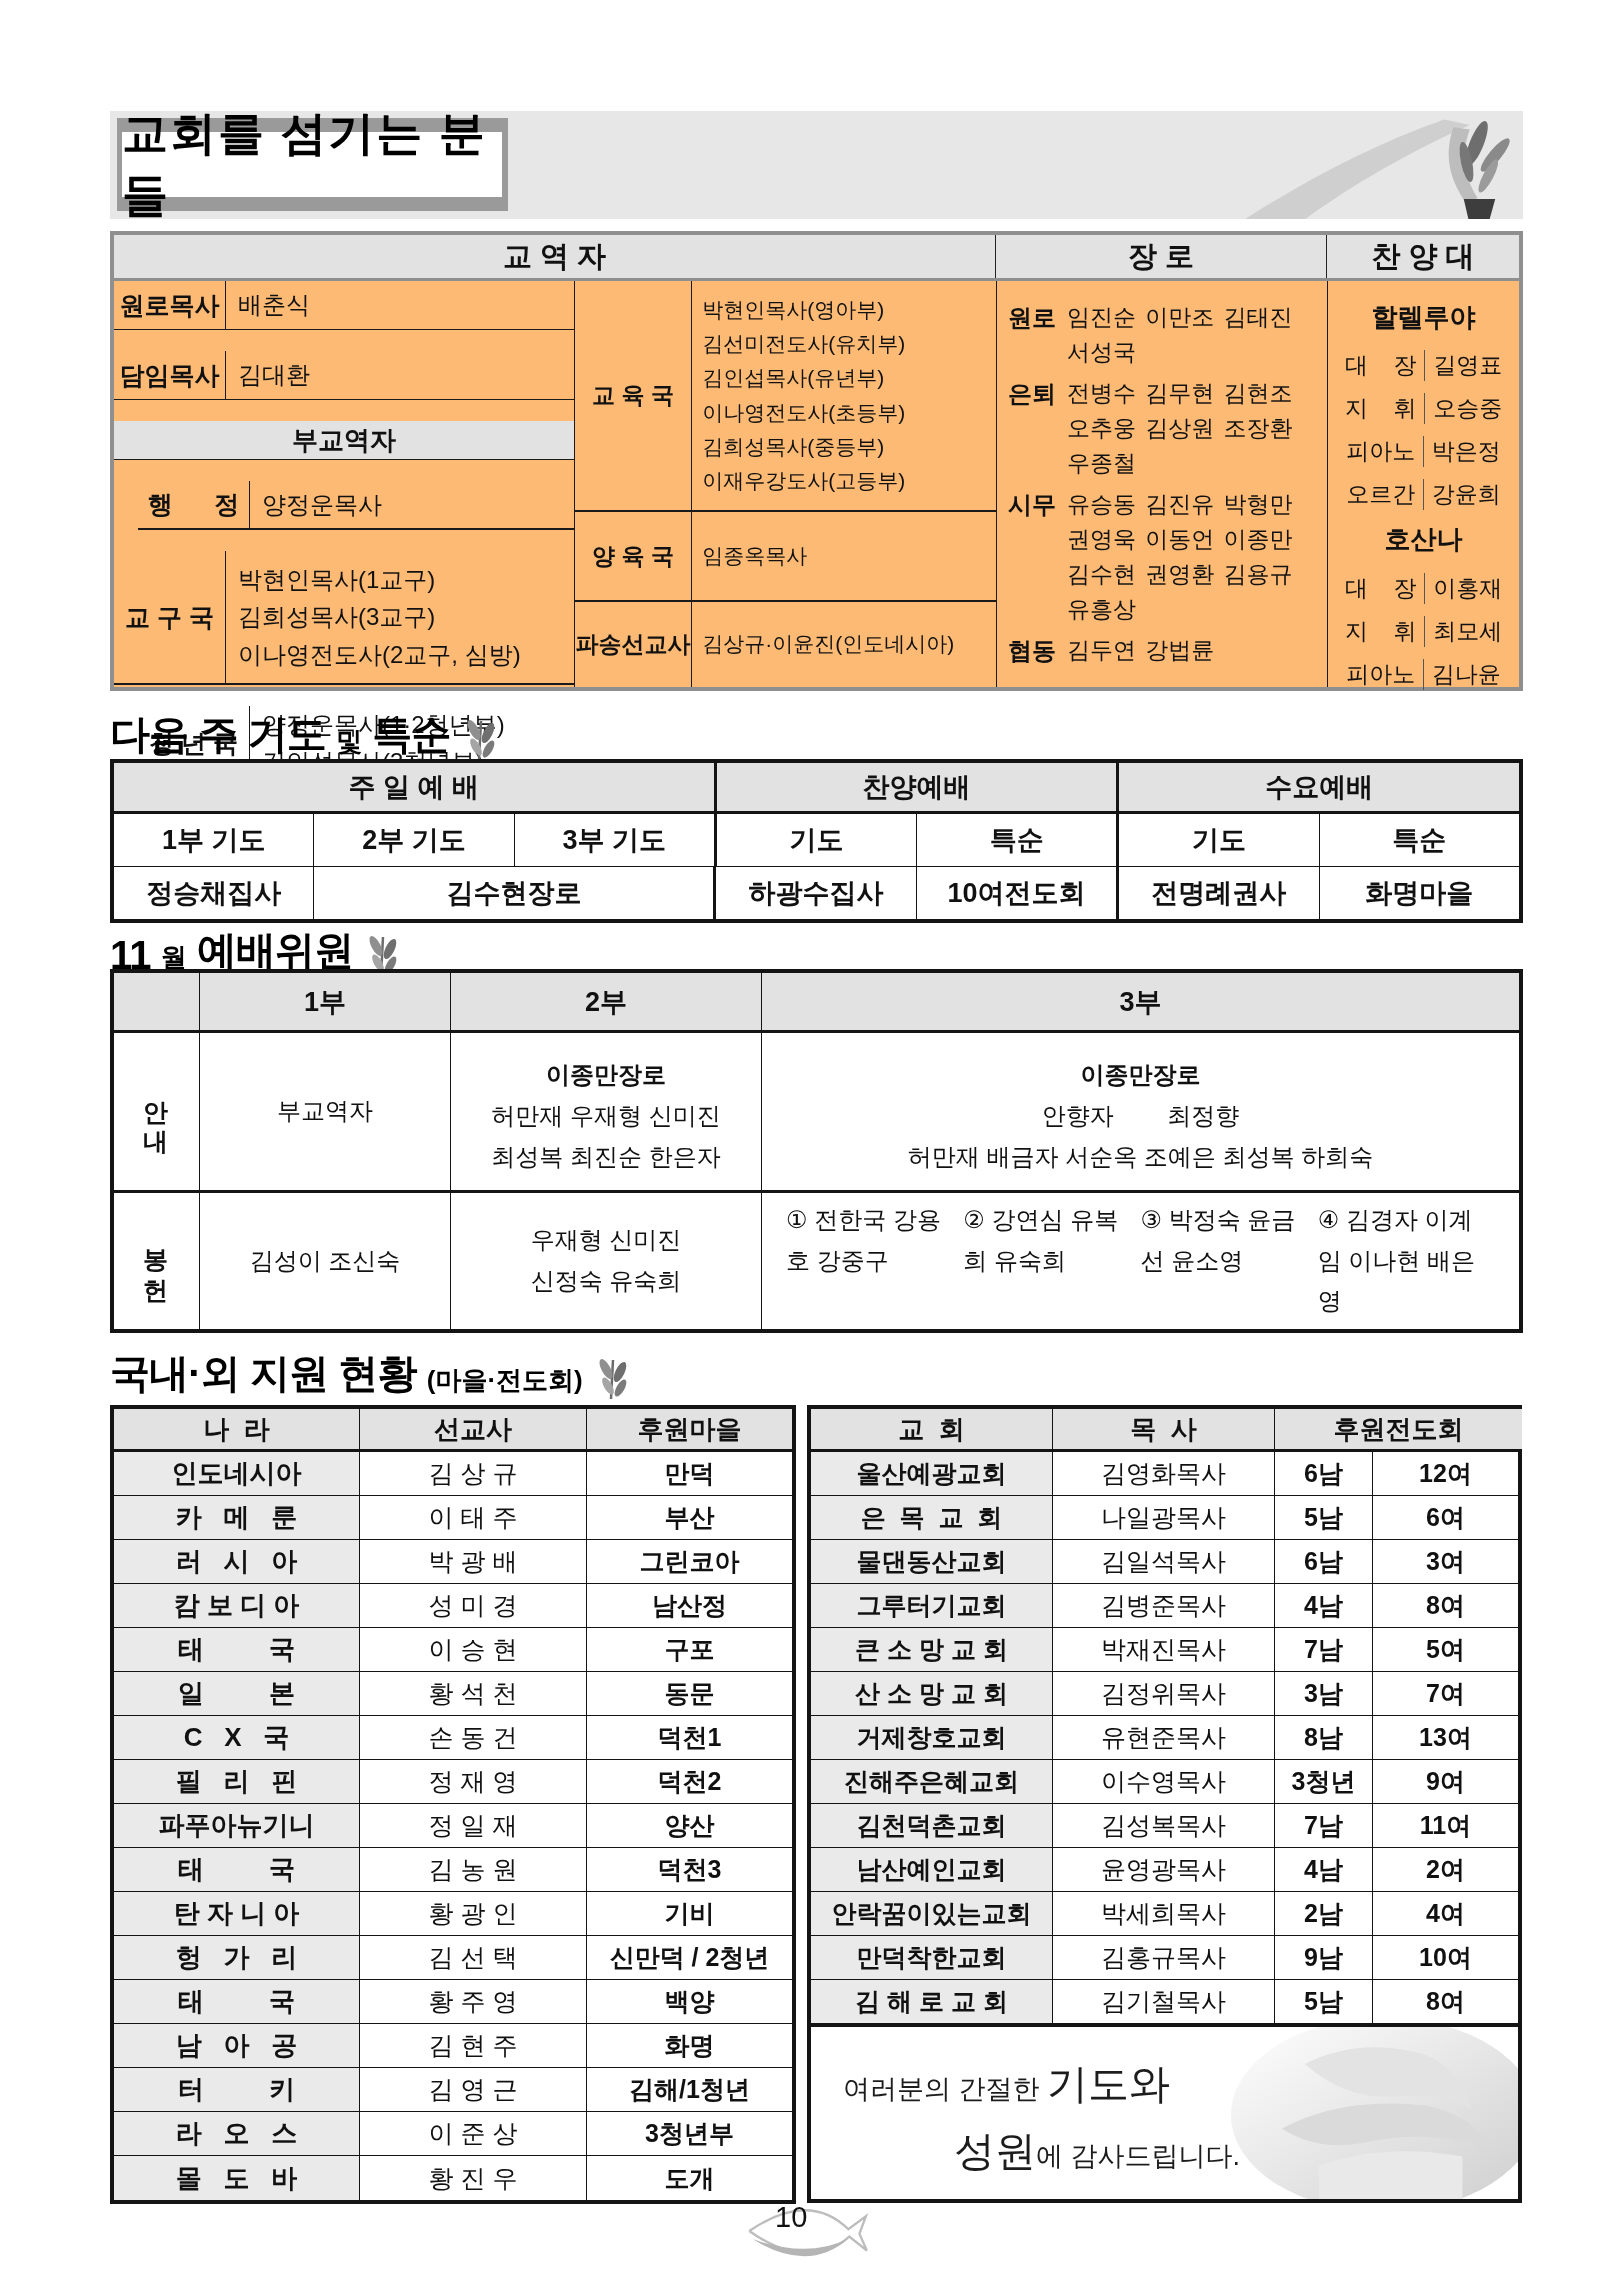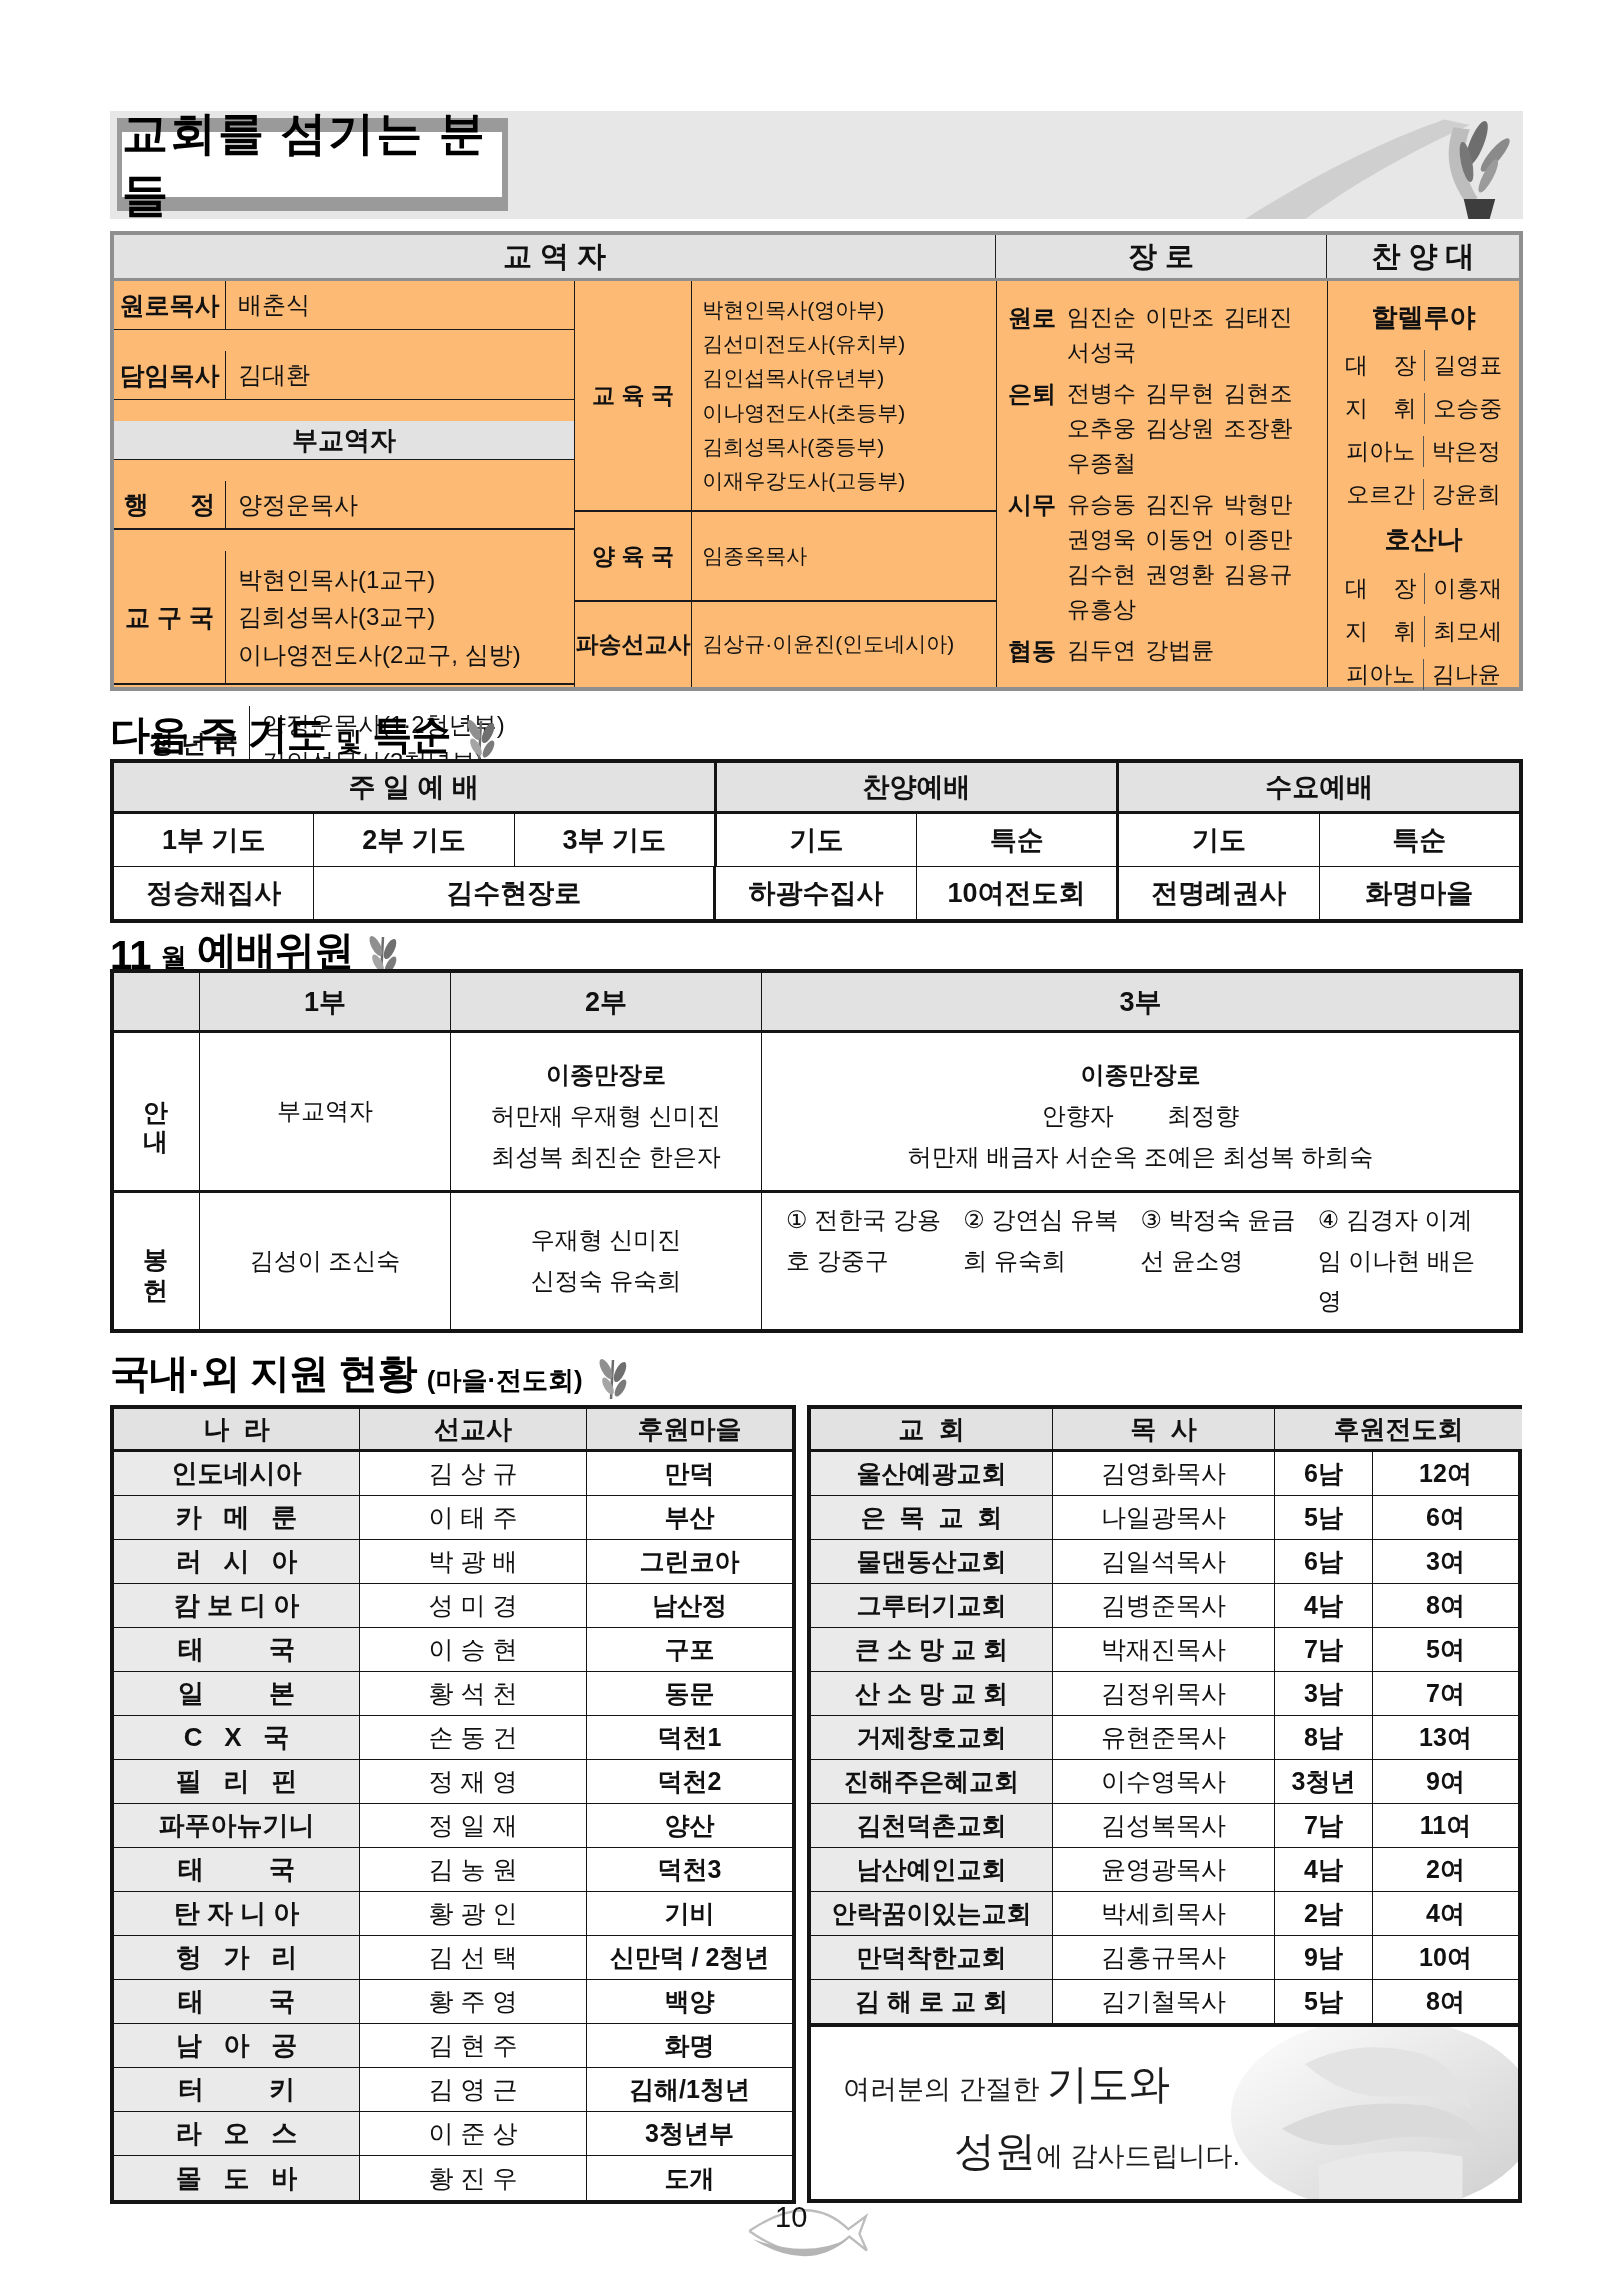--- a/index.html
+++ b/index.html
@@ -53,21 +53,21 @@
   .sec-title{position:absolute;display:flex;align-items:flex-end;gap:10.2px;color:#000;}
   .st-big{font-size:40px;font-weight:bold;letter-spacing:-0.9px;}
   .st-small{font-size:26px;font-weight:bold;padding-bottom:2.8px;}
   .leaf{width:40px;height:46px;flex:none;}
 
   
   .t2{position:absolute;left:110px;top:759px;width:1413px;border:4.6px solid #141414;box-sizing:border-box;background:#fff;}
   .t2 .row{display:flex;}
   .t2 .row1{height:48px;background:#e2e2e2;border-bottom:3.7px solid #141414;}
   .t2 .row2{height:52px;border-bottom:1.4px solid #141414;}
-  .t2 .row3{height:52px;}
+  .t2 .row3{height:52px;justify-content:flex-end;}
   .t2 .cell{display:flex;align-items:center;justify-content:center;font-weight:bold;box-sizing:border-box;}
   .t2 .row1 .cell{font-size:27px;}
   .t2 .row2 .cell,.t2 .row3 .cell{font-size:27px;}
   .bl3{border-left:1.4px solid #141414;}
   .bl7{border-left:3.2px solid #141414;}
   .f1{flex:1;}.f2{flex:2;}.f3{flex:3;}
 
   
   .t3{position:absolute;left:110px;top:969px;width:1413px;border:4.6px solid #141414;box-sizing:border-box;background:#fff;}
   .t3 .row{display:flex;box-sizing:border-box;}
@@ -147,21 +147,21 @@
       <div class="half-left" id="t1-left">
           <div class="hl-row" style="height: 49px;">
             <div class="hl-lab">원로목사</div>
             <div class="hl-val">배춘식</div>
           </div>
           <div class="hl-row" style="height: 49px;">
             <div class="hl-lab">담임목사</div>
             <div class="hl-val">김대환</div>
           </div>
           <div class="hl-row subhdr" style="height: 39px;">부교역자</div>
-          <div class="hl-row thick" style="height: 49px;">
+          <div class="hl-row thick" style="height: 49px; margin-left: 24px;">
             <div class="hl-lab">행      정</div>
             <div class="hl-val">
               <div>양정운목사</div>
             </div>
           </div>
           <div class="hl-row thick" style="height: 134px;">
             <div class="hl-lab">교 구 국</div>
             <div class="hl-val">
               <div>박현인목사(1교구)</div>
               <div>김희성목사(3교구)</div>

